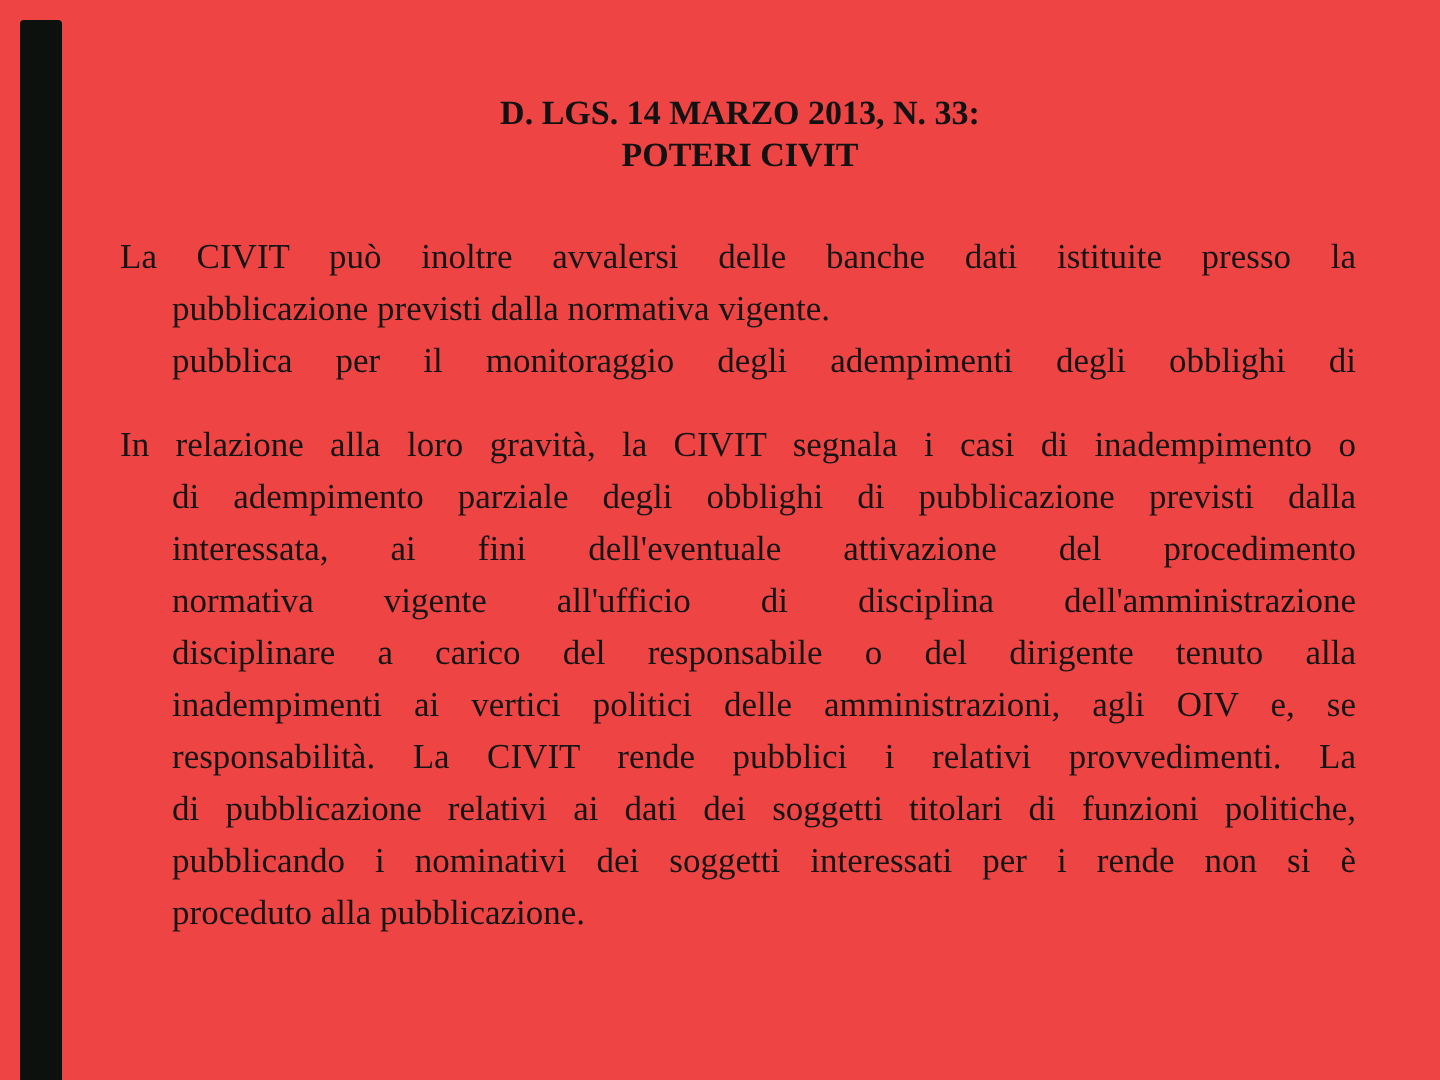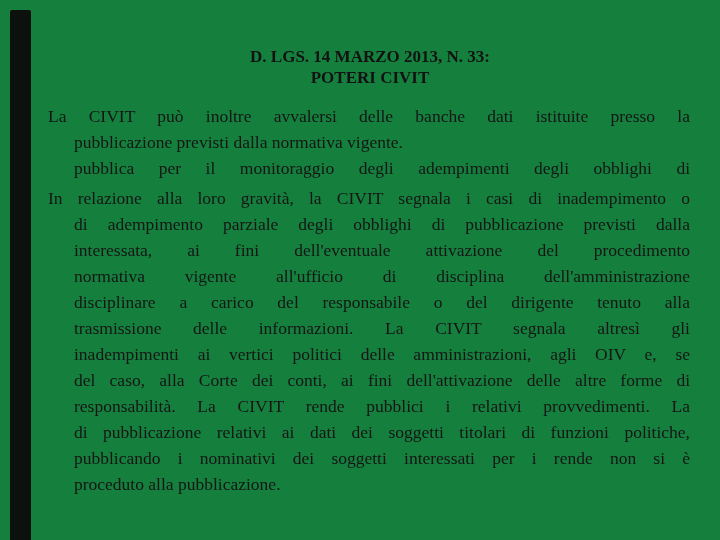--- a/index.html
+++ b/index.html
@@ -1,20 +1,20 @@
 <!DOCTYPE html>
 <html><head>
 <meta charset="utf-8">
 <style>
   html, body { margin: 0; padding: 0; background: #ffffff; }
   .slide {
     position: relative;
     width: 720px;
     height: 540px;
-    background: #15803d;
+    background: #ef4444;
     overflow: hidden;
     font-family: "Liberation Serif", "DejaVu Serif", serif;
     color: #141414;
   }
   .accent-bar {
     position: absolute;
     left: 10px;
     top: 10px;
     bottom: 0;
     width: 21px;
@@ -34,21 +34,21 @@
   }
   .body-block {
     position: absolute;
     top: 99px;
     left: 44px;
     width: 650px;
     font-size: 17.5px;
     line-height: 26px;
     color: #151515;
   }
-  .para { margin: 4px; }
+  .para { margin: 16px; }
   .para + .para { margin-top: 4px; }
   .bline {
     text-align: justify;
     text-align-last: justify;
     overflow: hidden;
     white-space: nowrap;
   }
   .bline.cont { padding-left: 26px; }
   .bline.final { text-align-last: left; }
 </style>
@@ -71,23 +71,21 @@
       <div class="bline cont final">pubblicazione previsti dalla normativa vigente.</div>
       <div class="bline cont">pubblica per il monitoraggio degli adempimenti degli obblighi di</div>
     </div>
 
     <div class="para">
       <div class="bline">In relazione alla loro gravità, la CIVIT segnala i casi di inadempimento o</div>
       <div class="bline cont">di adempimento parziale degli obblighi di pubblicazione previsti dalla</div>
       <div class="bline cont">interessata, ai fini dell'eventuale attivazione del procedimento</div>
       <div class="bline cont">normativa vigente all'ufficio di disciplina dell'amministrazione</div>
       <div class="bline cont">disciplinare a carico del responsabile o del dirigente tenuto alla</div>
-      <div class="bline cont">trasmissione delle informazioni. La CIVIT segnala altresì gli</div>
       <div class="bline cont">inadempimenti ai vertici politici delle amministrazioni, agli OIV e, se</div>
-      <div class="bline cont">del caso, alla Corte dei conti, ai fini dell'attivazione delle altre forme di</div>
       <div class="bline cont">responsabilità. La CIVIT rende pubblici i relativi provvedimenti. La</div>
       <div class="bline cont">di pubblicazione relativi ai dati dei soggetti titolari di funzioni politiche,</div>
       <div class="bline cont">pubblicando i nominativi dei soggetti interessati per i rende non si è</div>
       <div class="bline cont final">proceduto alla pubblicazione.</div>
     </div>
 
   </div>
 </div>
 
 </body></html>

